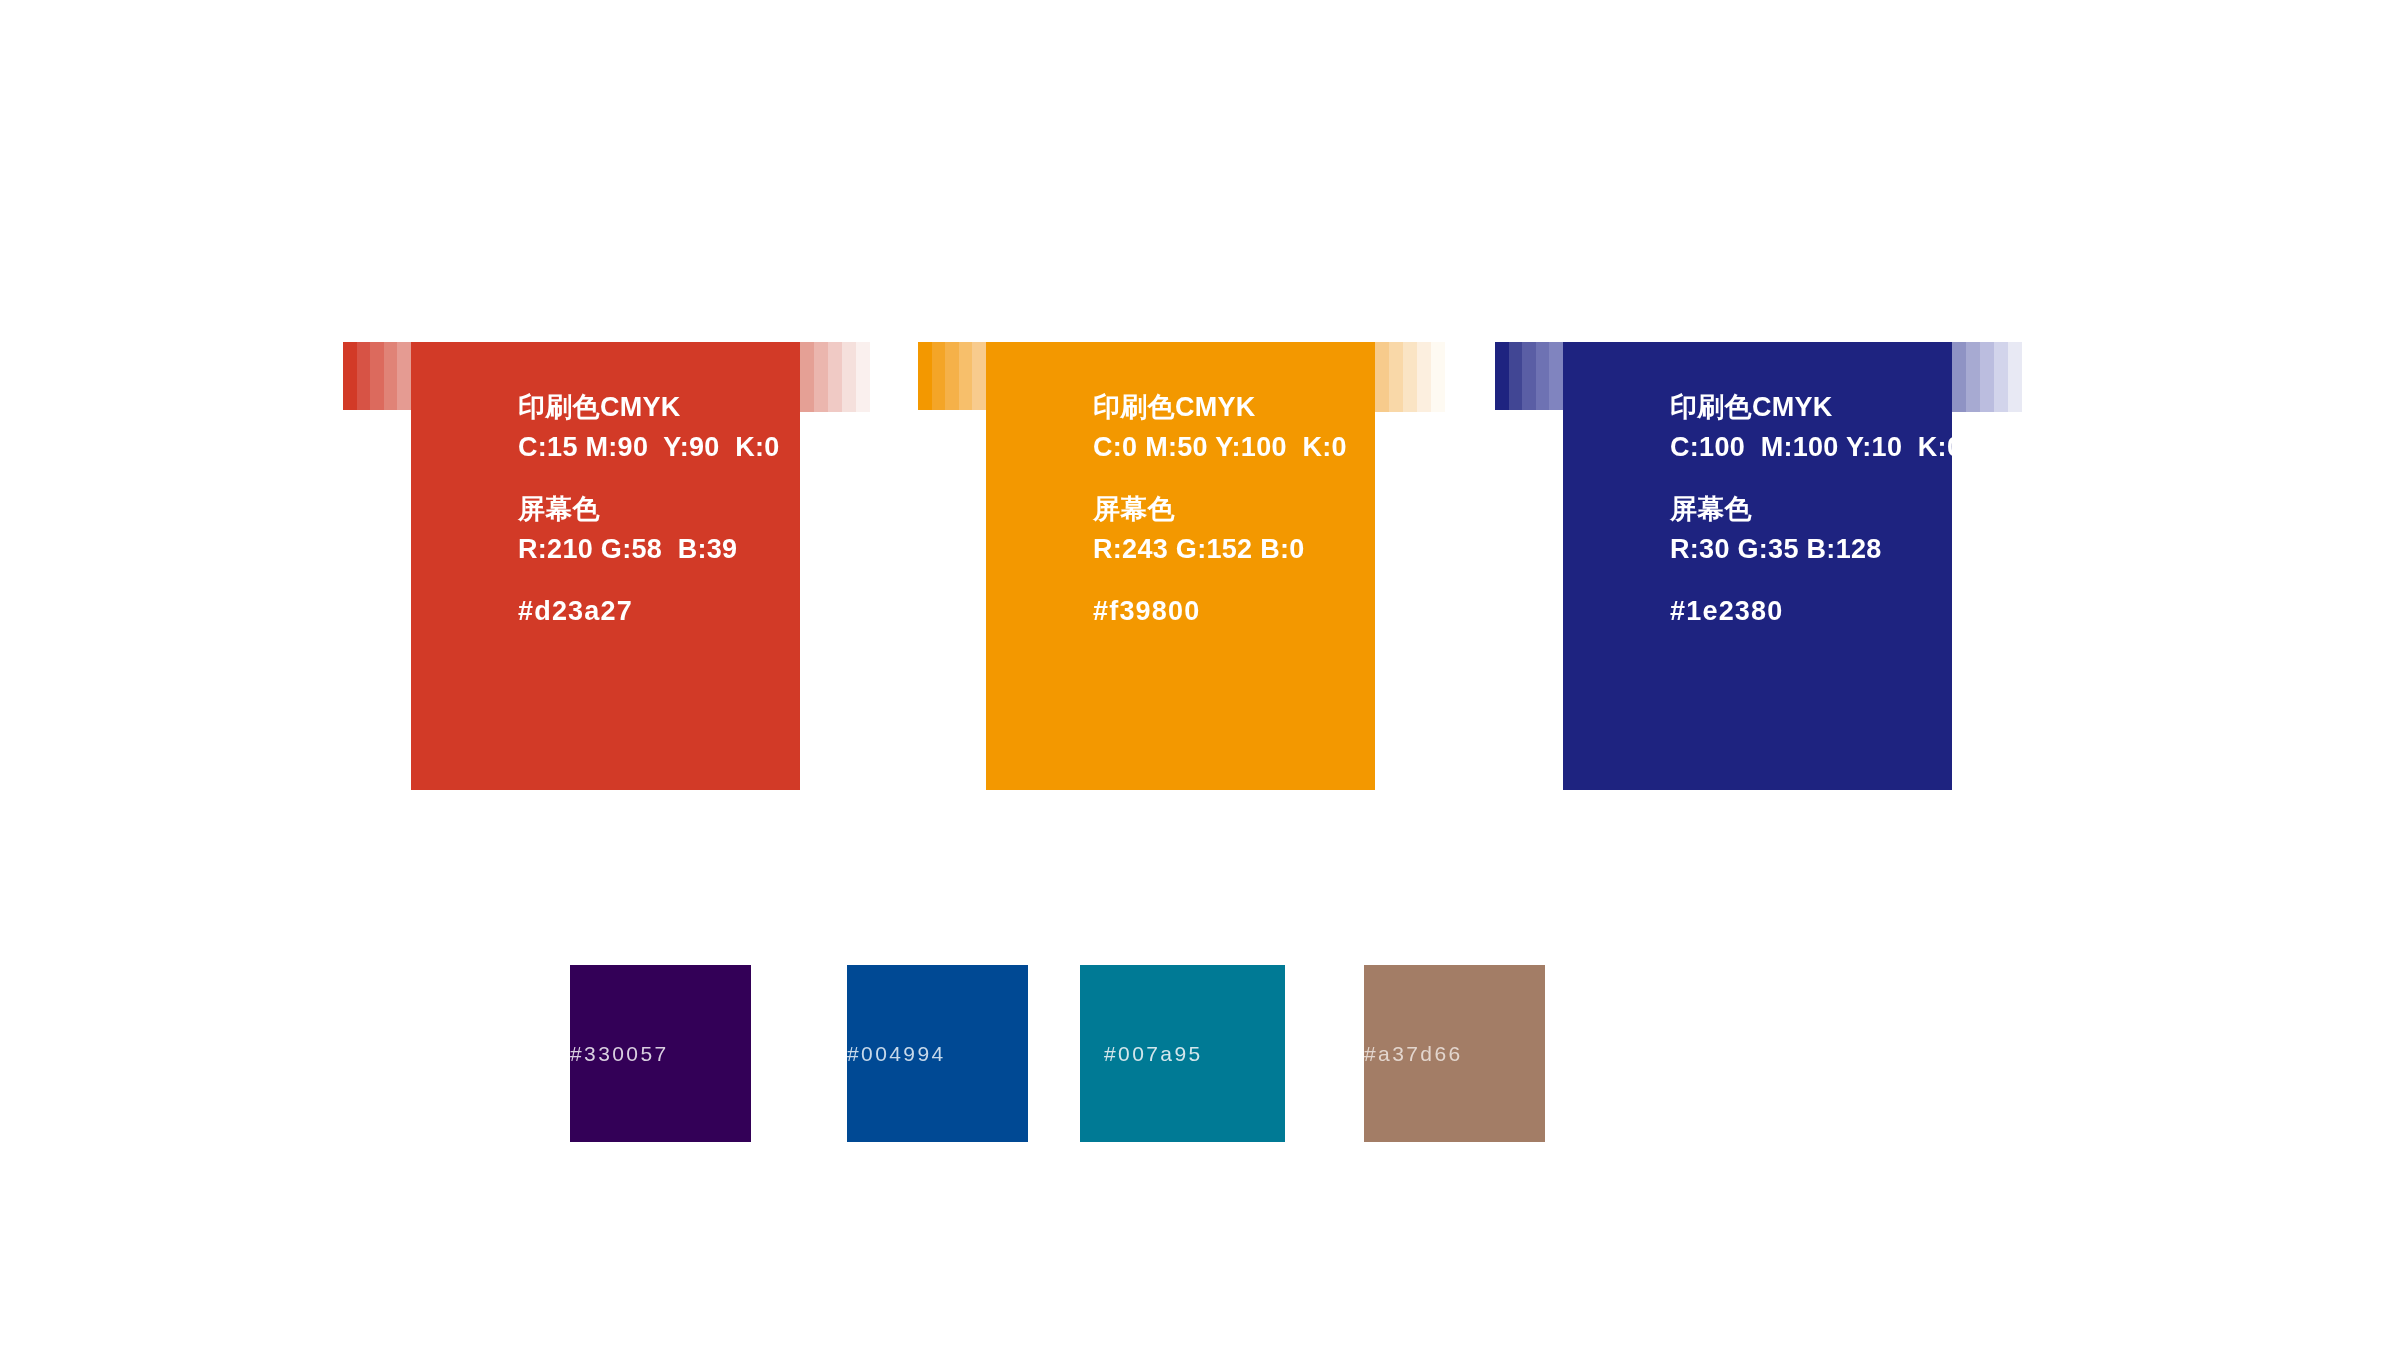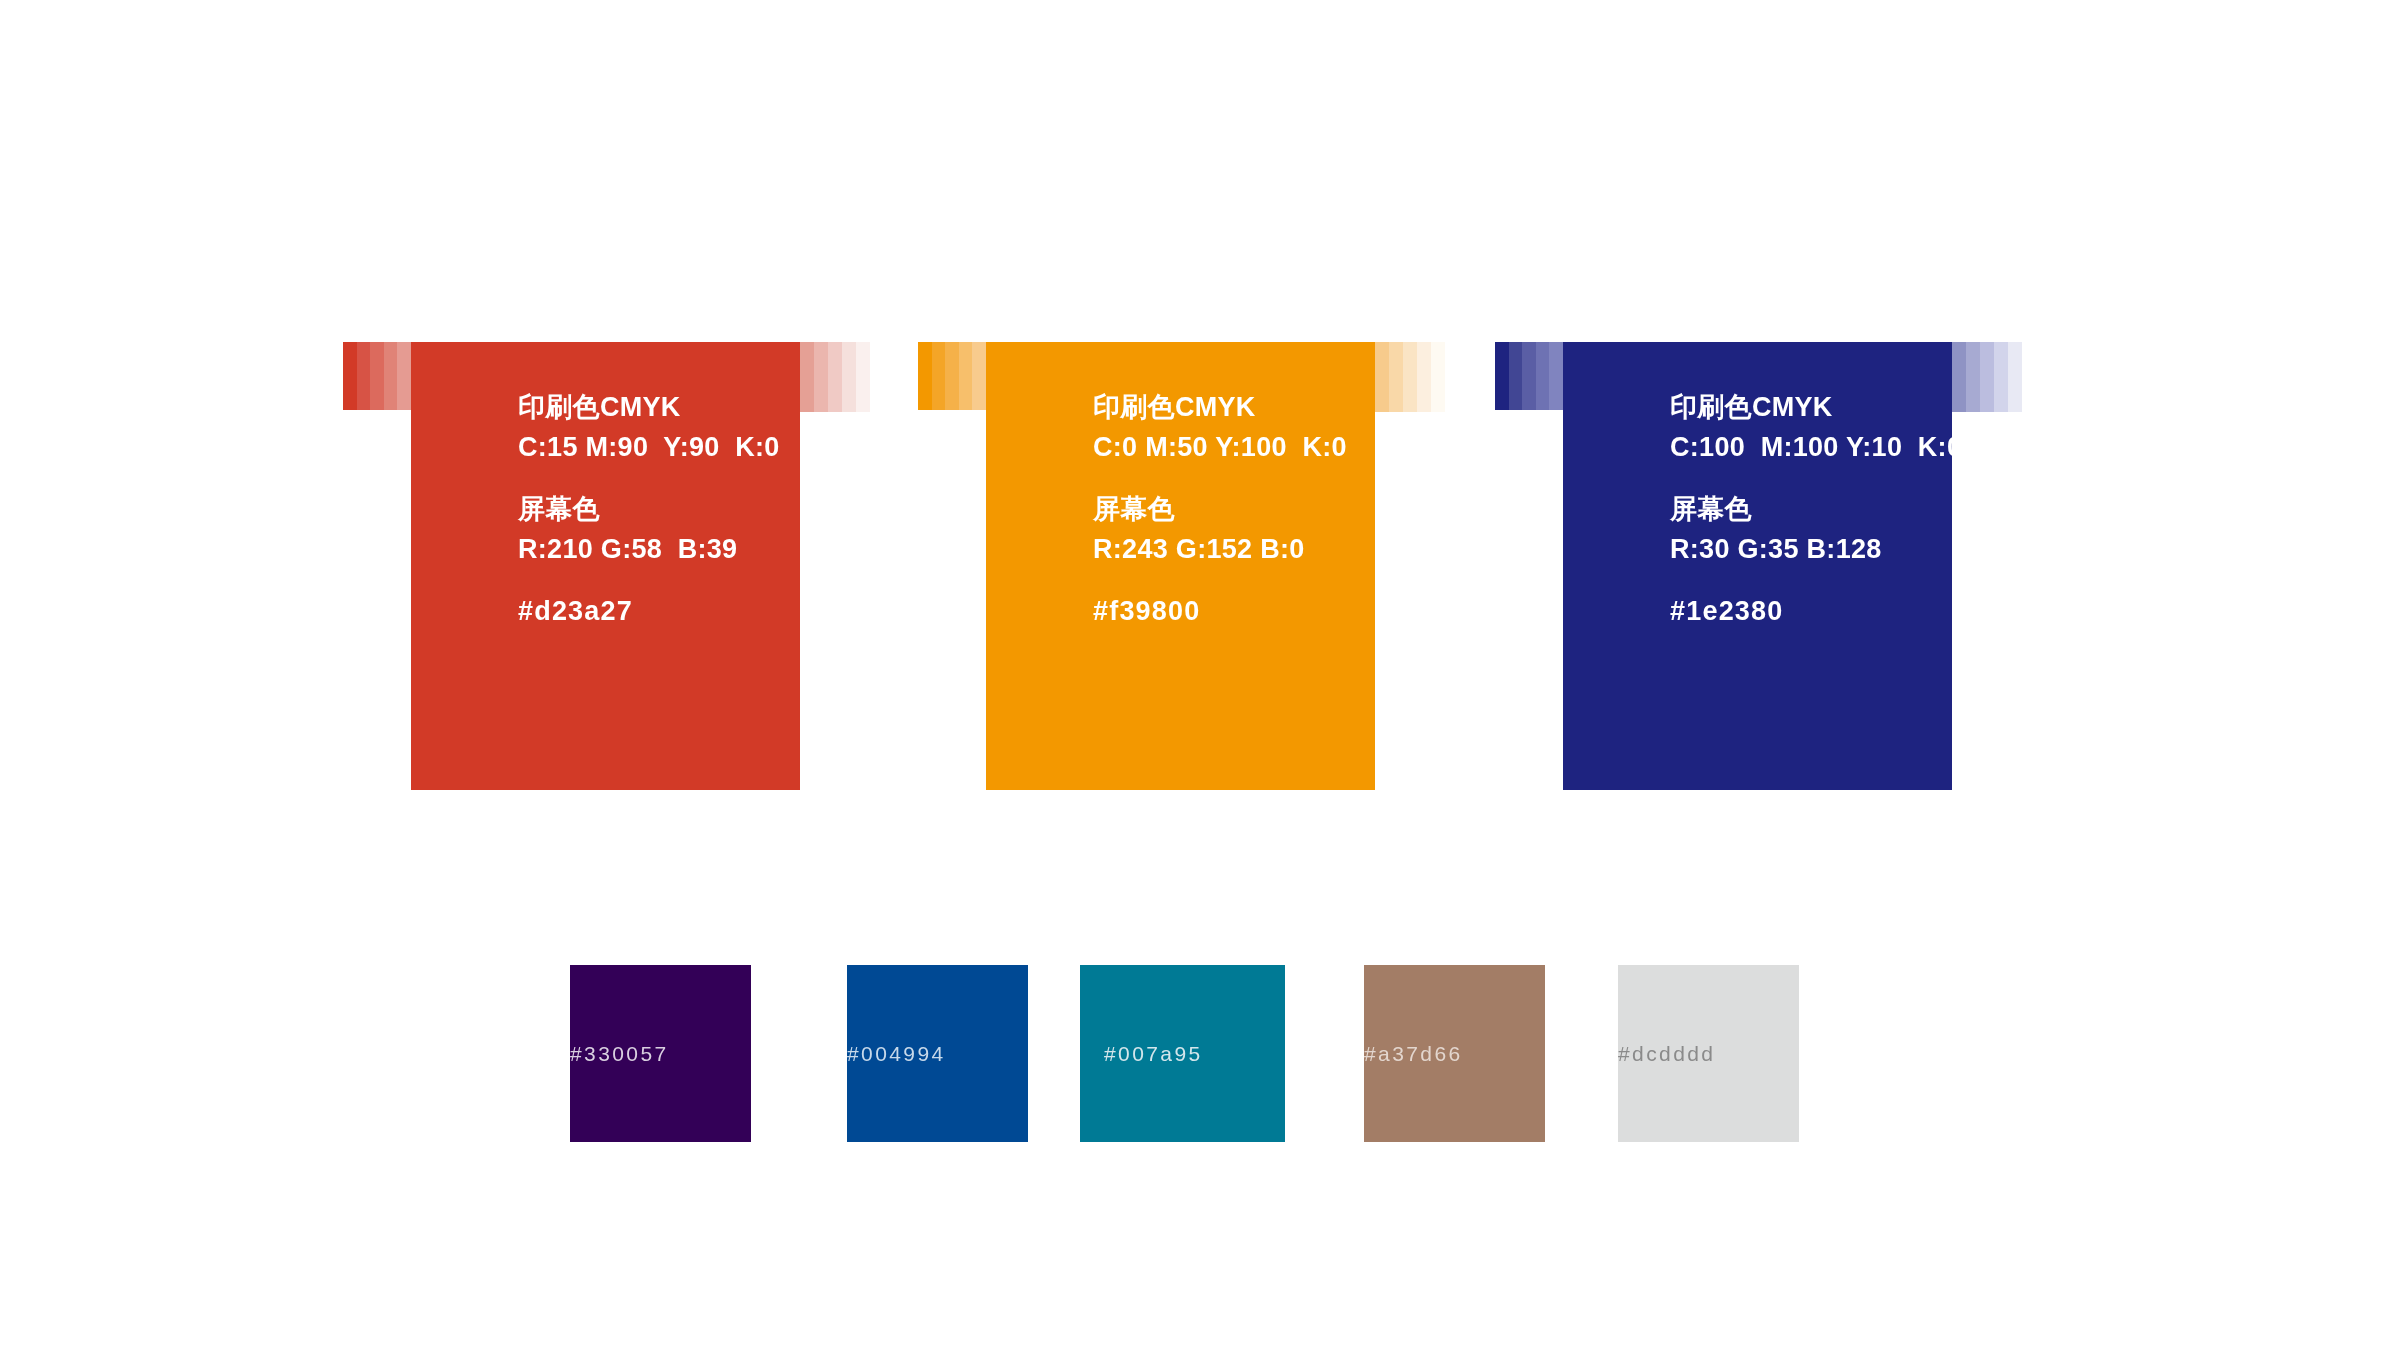--- a/index.html
+++ b/index.html
@@ -216,16 +216,13 @@
     </div>
     <div class="swatch s-1" style="background: rgb(0, 73, 148);">
       <span class="swatch-label" style="color: rgb(199, 217, 234);">#004994</span>
     </div>
     <div class="swatch s-2" style="background: rgb(0, 122, 149);">
       <span class="swatch-label" style="color: rgb(211, 230, 235);">#007a95</span>
     </div>
     <div class="swatch s-3" style="background: rgb(163, 125, 102);">
       <span class="swatch-label" style="color: rgb(227, 214, 206);">#a37d66</span>
     </div>
-    <div class="swatch s-4" style="background: rgb(220, 221, 221);">
-      <span class="swatch-label" style="color: rgb(138, 138, 138);">#dcdddd</span>
-    </div>
   </div>
 
 </body></html>

